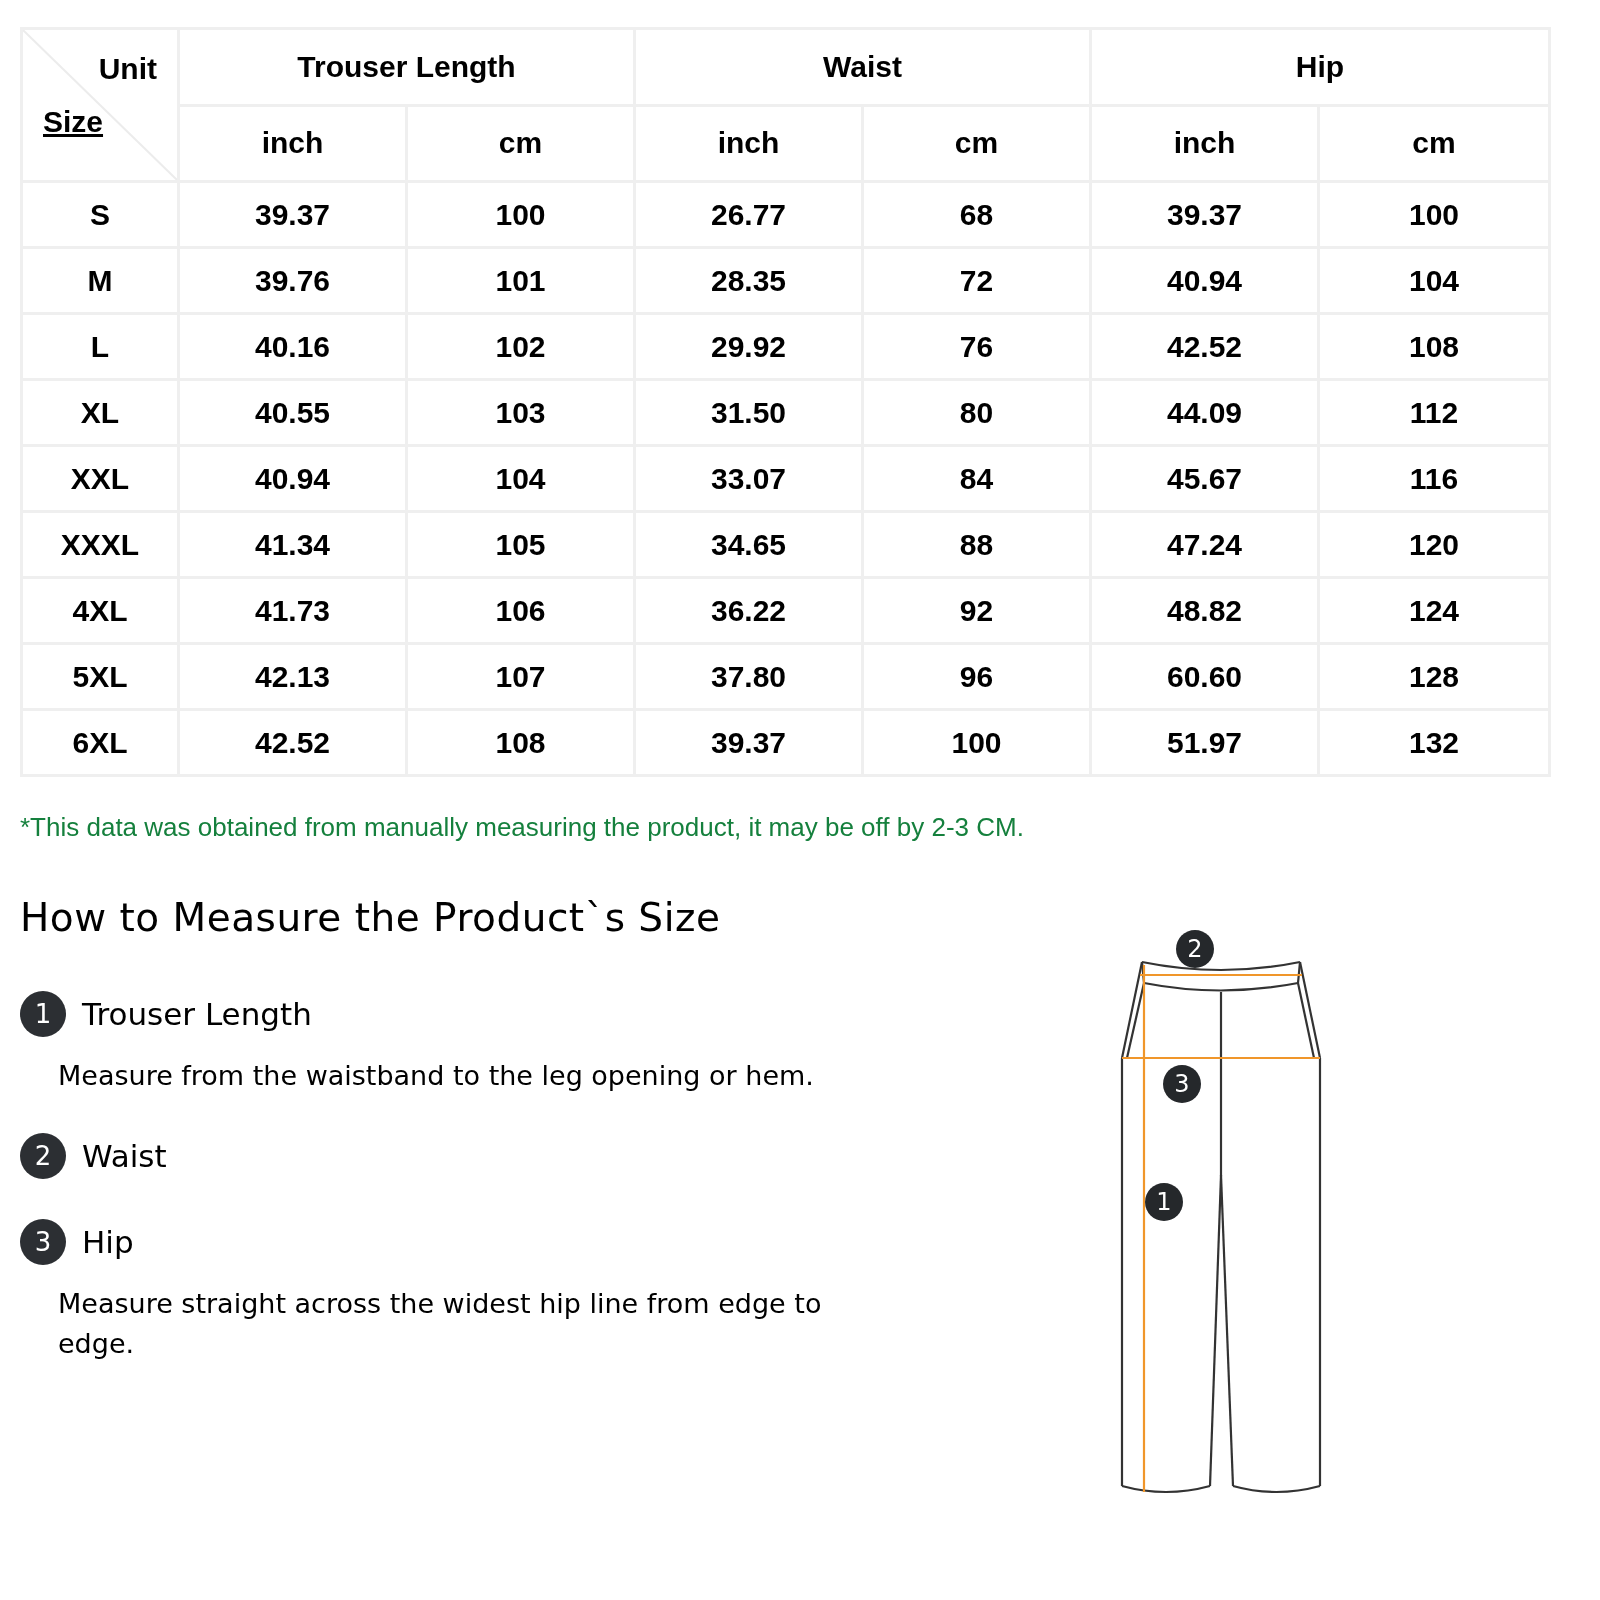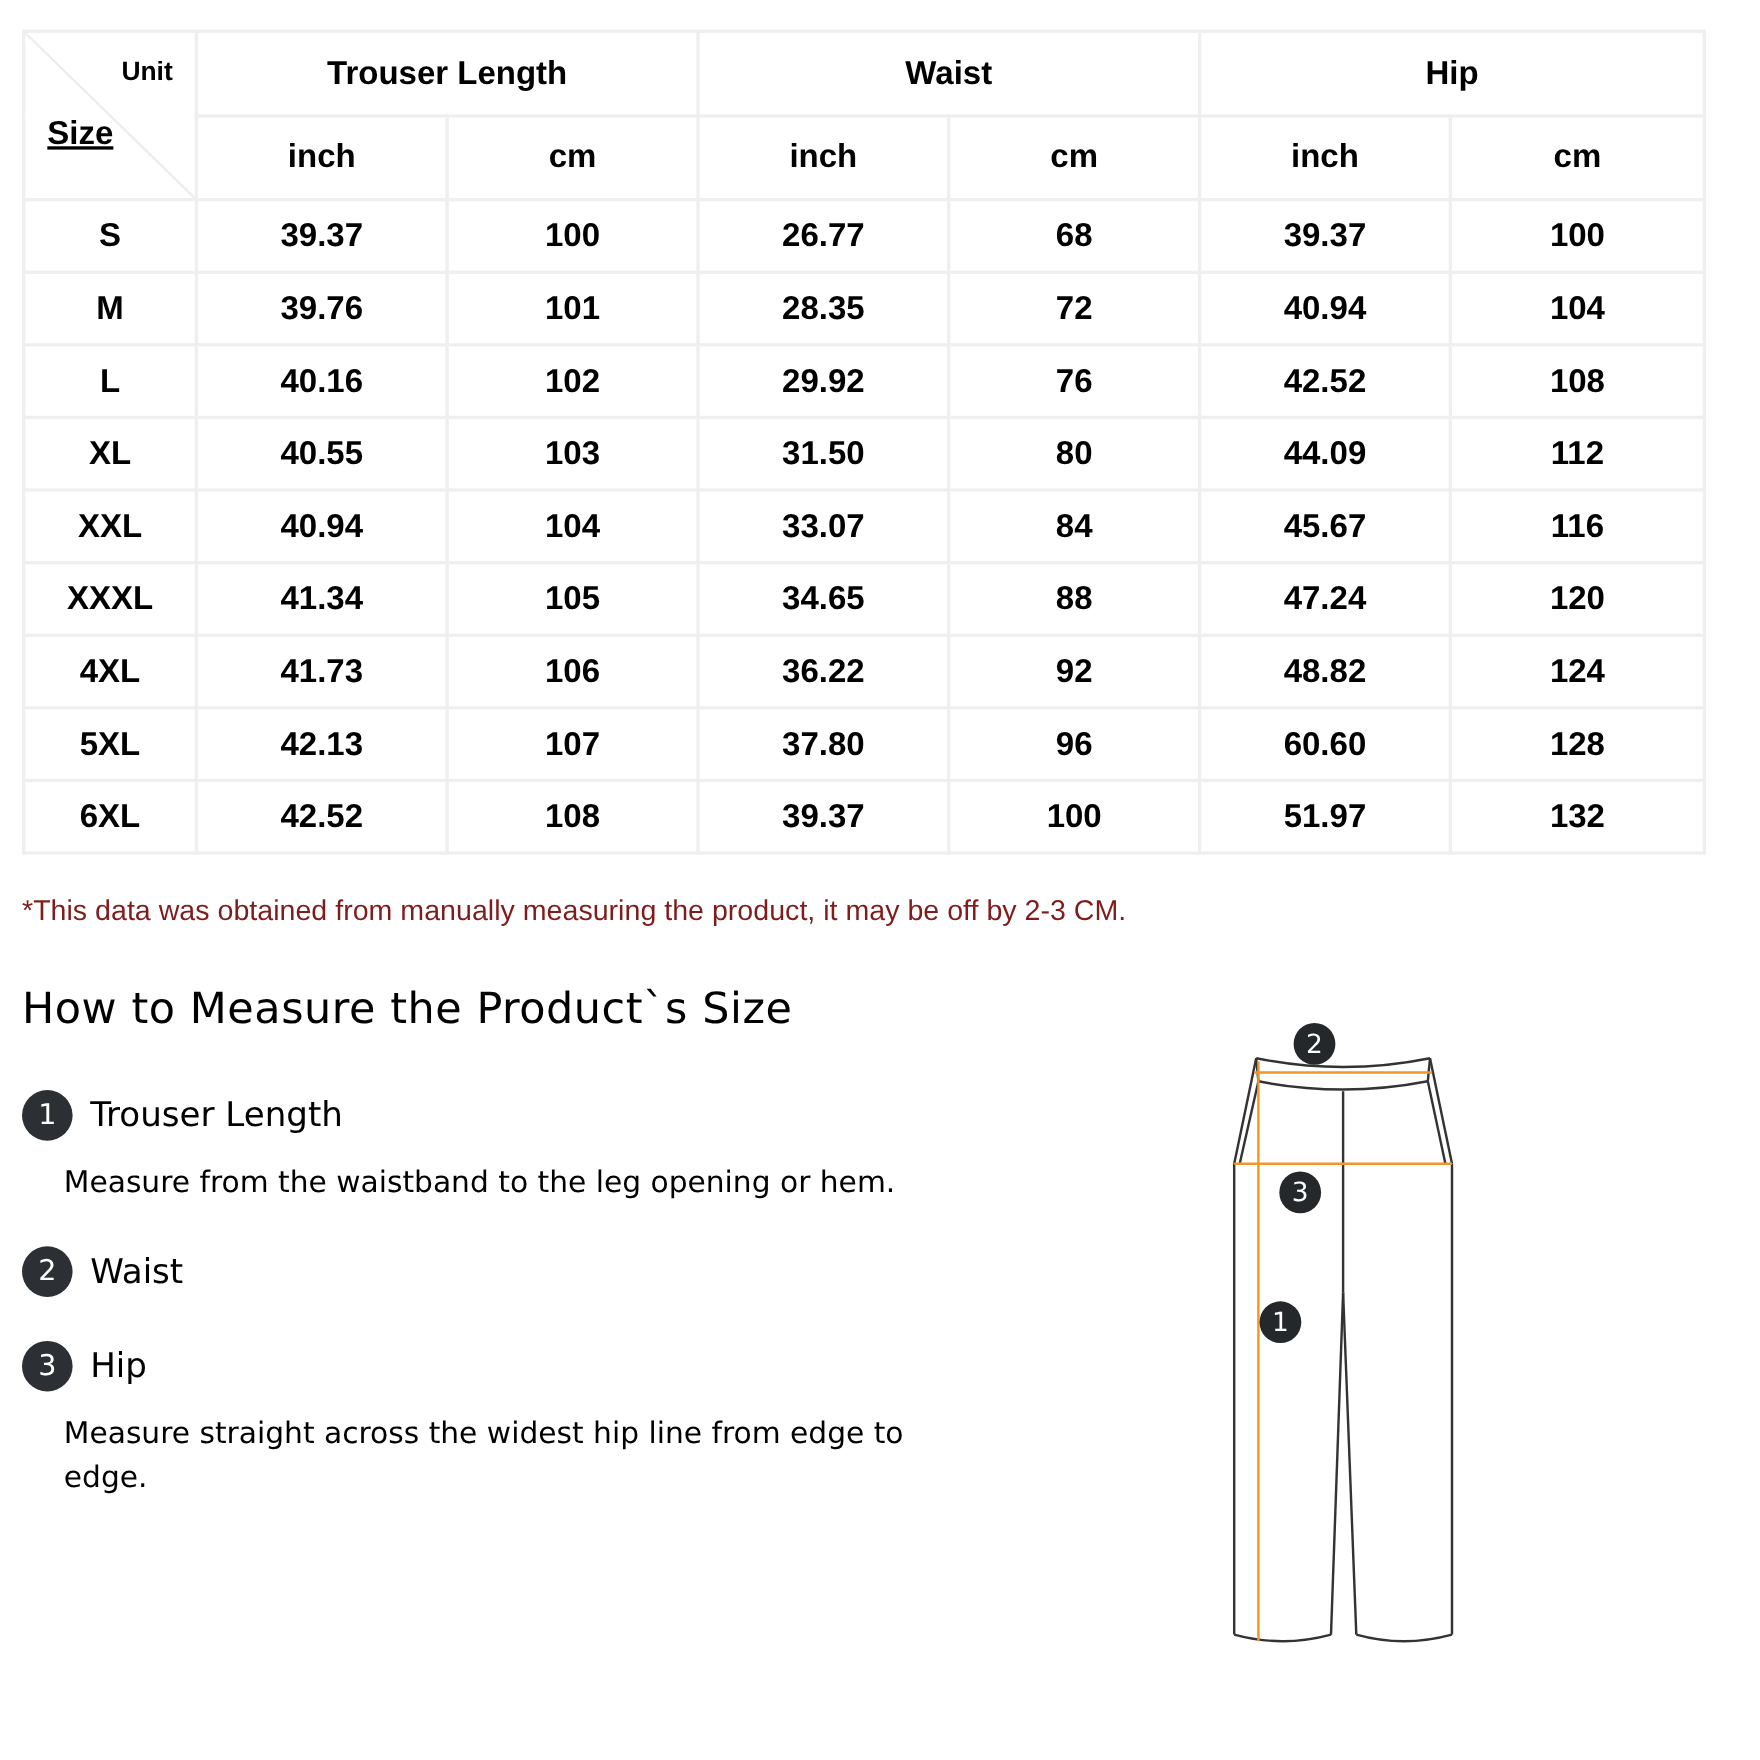--- a/index.html
+++ b/index.html
@@ -8,24 +8,24 @@
     .size-table { position: absolute; left: 20px; top: 27px; border-collapse: collapse; table-layout: fixed; width: 1528px; }
     .size-table td, .size-table th { border: 3px solid #efefef; text-align: center; vertical-align: middle; font-weight: bold; font-family: "Liberation Sans", sans-serif; padding: 0; }
     .size-table th { font-size: 30px; }
     .size-table td { font-size: 30px; height: 63px; }
     .size-table .group-row th { height: 72px; }
     .size-table .unit-row th { height: 72px; }
 
     .corner { position: relative; padding: 0; }
     .corner-wrap { position: relative; width: 100%; height: 150px; }
     .corner-wrap svg { position: absolute; left: 0; top: 0; width: 100%; height: 100%; }
-    .corner-unit { position: absolute; right: 20px; top: 22px; font-size: 24px; font-weight: bold; }
+    .corner-unit { position: absolute; right: 20px; top: 22px; font-size: 30px; font-weight: bold; }
     .corner-size { position: absolute; left: 20px; top: 75px; font-size: 30px; font-weight: bold; text-decoration: underline; }
 
-    .footnote { position: absolute; left: 20px; top: 812px; font-size: 26px; color: #7f1d1d; font-family: "Liberation Sans", sans-serif; }
+    .footnote { position: absolute; left: 20px; top: 812px; font-size: 26px; color: #15803d; font-family: "Liberation Sans", sans-serif; }
 
     .guide { position: absolute; left: 20px; top: 888px; width: 850px; font-family: "DejaVu Sans", sans-serif; }
     .guide-title { font-size: 39px; font-weight: normal; margin: 0 0 40px 0; line-height: 60px; letter-spacing: 0.5px; }
     .step { margin-bottom: 34px; }
     .step-head { display: flex; align-items: center; height: 52px; margin-bottom: 16px; }
     .badge { width: 46px; height: 46px; border-radius: 50%; background: #2c2f33; color: #fff; font-size: 26px; display: flex; align-items: center; justify-content: center; margin-right: 16px; flex-shrink: 0; }
     .step-name { font-size: 31px; }
     .step-desc { font-size: 27px; line-height: 40px; margin-left: 38px; }
 
     .diagram { position: absolute; left: 1100px; top: 920px; width: 250px; height: 600px; }

